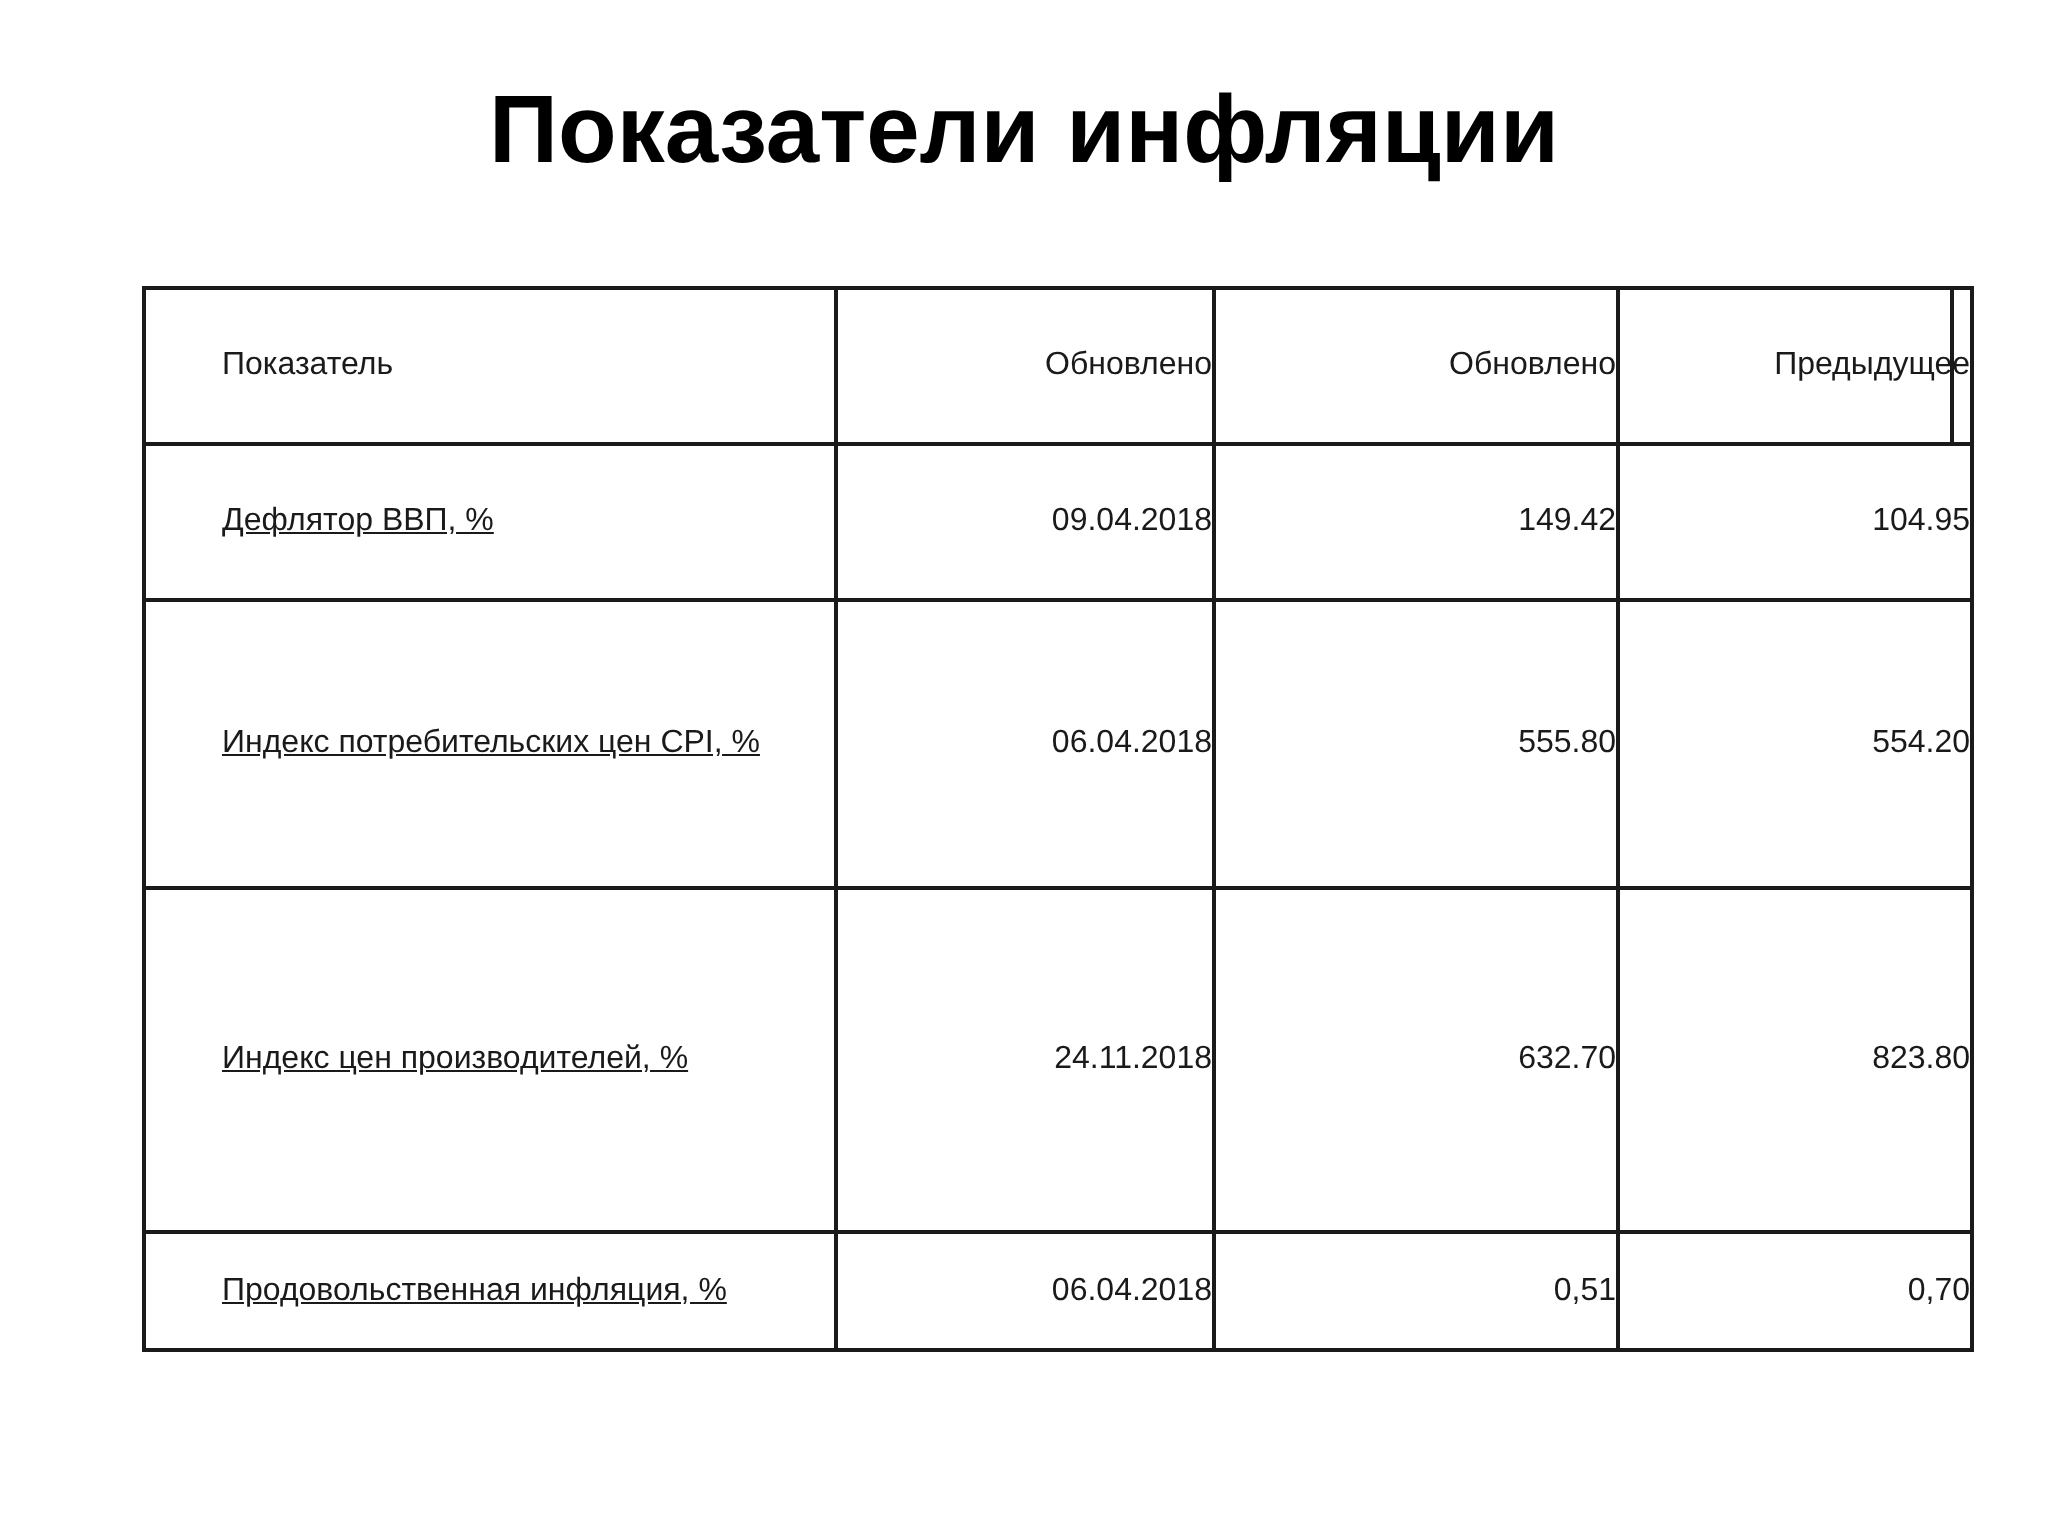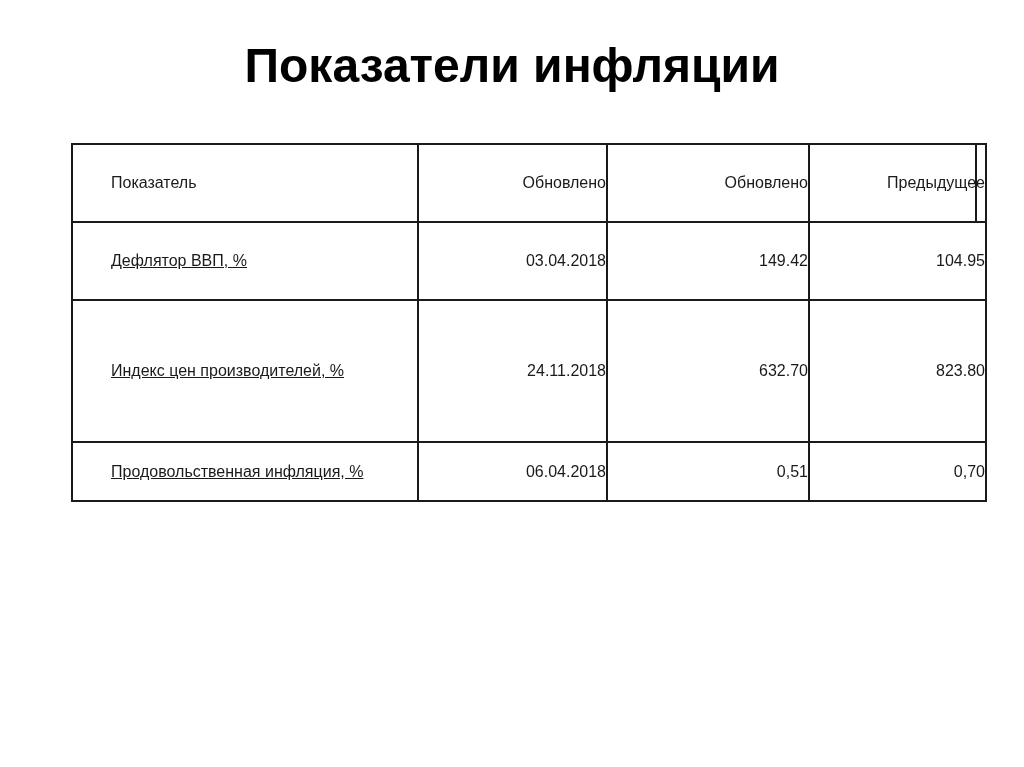--- a/index.html
+++ b/index.html
@@ -48,21 +48,21 @@
       text-align: right;
     }
     col.c1 { width: 346px; }
     col.c2 { width: 189px; }
     col.c3 { width: 202px; }
     col.c4 { width: 177px; }
 
     tr.hdr { height: 78px; }
     tr.r1 { height: 78px; }
     tr.r2 { height: 144px; }
-    tr.r3 { height: 142px; }
+    tr.r3 { height: 172px; }
     tr.r4 { height: 59px; }
 
     .name-cell {
       text-align: left !important;
       padding-left: 38px !important;
       padding-right: 20px !important;
     }
     .name-cell.wrap {
       padding-left: 6px !important;
       text-indent: 32px;
@@ -106,23 +106,31 @@
           <span>Предыдущее</span>
           <span class="inner-rule"></span>
         </th>
       </tr>
     </thead>
     <tbody>
       <tr class="r1">
         <td class="name-cell">
           <span class="link">Дефлятор ВВП, %</span>
         </td>
-        <td>03.04.2018</td>
+        <td>09.04.2018</td>
         <td>149.42</td>
         <td>104.95</td>
+      </tr>
+      <tr class="r2">
+        <td class="name-cell wrap">
+          <span class="link">Индекс потребительских цен CPI, %</span>
+        </td>
+        <td>06.04.2018</td>
+        <td>555.80</td>
+        <td>554.20</td>
       </tr>
       <tr class="r3">
         <td class="name-cell">
           <span class="link">Индекс цен производителей, %</span>
         </td>
         <td>24.11.2018</td>
         <td>632.70</td>
         <td>823.80</td>
       </tr>
       <tr class="r4">

